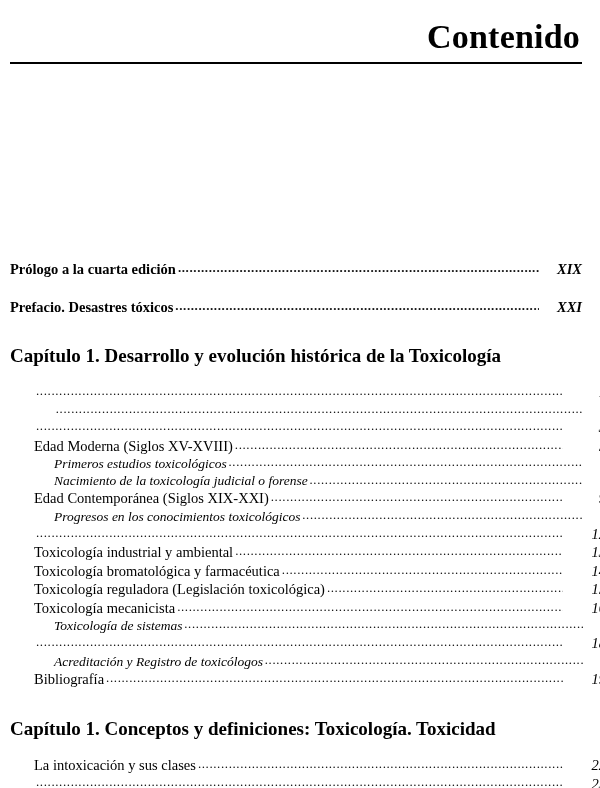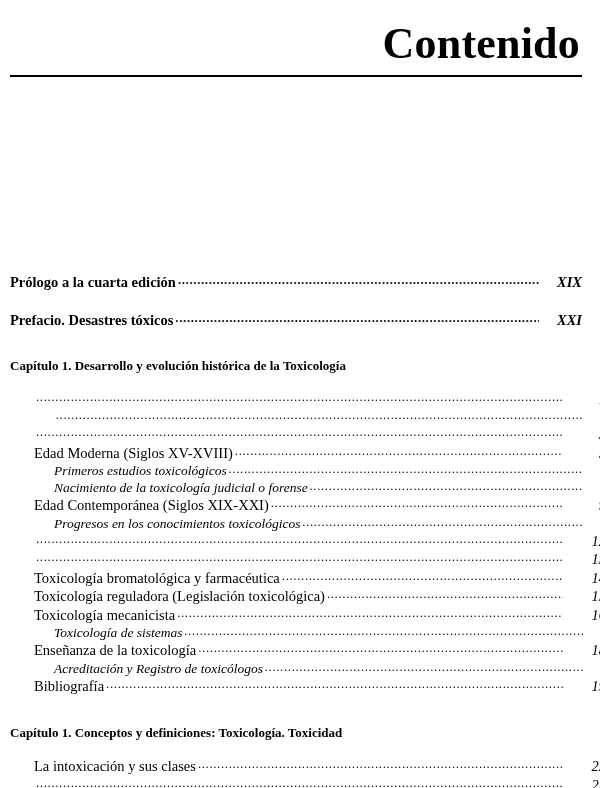--- a/index.html
+++ b/index.html
@@ -18,38 +18,38 @@
   .page {
     position: relative;
     width: 600px;
     height: 788px;
     box-sizing: border-box;
     padding: 0 18px 0 10px;
   }
   .page-title {
     font-family: "Liberation Serif", serif;
     font-weight: bold;
-    font-size: 44px;
+    font-size: 34px;
     text-align: right;
     letter-spacing: 0.2px;
     margin: 18px 0 0 0;
     padding-right: 2px;
   }
   .title-rule {
     border: none;
     border-top: 2px solid #000;
     margin: 6px 0 0 0;
     width: 100%;
   }
   .toc {
     margin-top: 196px;
   }
   .entry {
     display: flex;
-    align-items: flex-start;
+    align-items: center;
     width: 100%;
     line-height: 1.27;
   }
   .entry .label {
     white-space: nowrap;
     flex: 0 0 auto;
   }
   .entry .dots {
     flex: 1 1 auto;
     overflow: hidden;
@@ -71,21 +71,21 @@
 
   
   .lvl-front {
     font-size: 14.5px;
     font-weight: bold;
     margin-bottom: 2px;
   }
   .lvl-front .page-num { font-weight: bold; }
 
   .chapter {
-    font-size: 13px;
+    font-size: 19px;
     font-weight: bold;
     margin-bottom: 3px;
   }
   .lvl-1 {
     font-size: 14.5px;
     padding-left: 24px;
   }
   .lvl-2 {
     font-size: 13.5px;
     font-style: italic;
@@ -163,20 +163,21 @@
     <div class="entry lvl-2">
       <span class="label">Progresos en los conocimientos toxicológicos</span>
       <span class="dots">.......................................................................................................................................................................................................</span>
       <span class="page-num">12</span>
     </div>
     <div class="entry lvl-1">
       <span class="dots">.......................................................................................................................................................................................................</span>
       <span class="page-num">12</span>
     </div>
     <div class="entry lvl-1">
+      <span class="label">Toxicología industrial y ambiental</span>
       <span class="dots">.......................................................................................................................................................................................................</span>
       <span class="page-num">13</span>
     </div>
     <div class="entry lvl-1">
       <span class="label">Toxicología bromatológica y farmacéutica</span>
       <span class="dots">.......................................................................................................................................................................................................</span>
       <span class="page-num">14</span>
     </div>
     <div class="entry lvl-1">
       <span class="label">Toxicología reguladora (Legislación toxicológica)</span>
@@ -187,21 +188,20 @@
       <span class="label">Toxicología mecanicista</span>
       <span class="dots">.......................................................................................................................................................................................................</span>
       <span class="page-num">16</span>
     </div>
     <div class="entry lvl-2">
       <span class="label">Toxicología de sistemas</span>
       <span class="dots">.......................................................................................................................................................................................................</span>
       <span class="page-num">17</span>
     </div>
     <div class="entry lvl-1">
-      <span class="label">Enseñanza de la toxicología</span>
       <span class="dots">.......................................................................................................................................................................................................</span>
       <span class="page-num">18</span>
     </div>
     <div class="entry lvl-2">
       <span class="label">Acreditación y Registro de toxicólogos</span>
       <span class="dots">.......................................................................................................................................................................................................</span>
       <span class="page-num">19</span>
     </div>
     <div class="entry lvl-1">
       <span class="label">Bibliografía</span>

